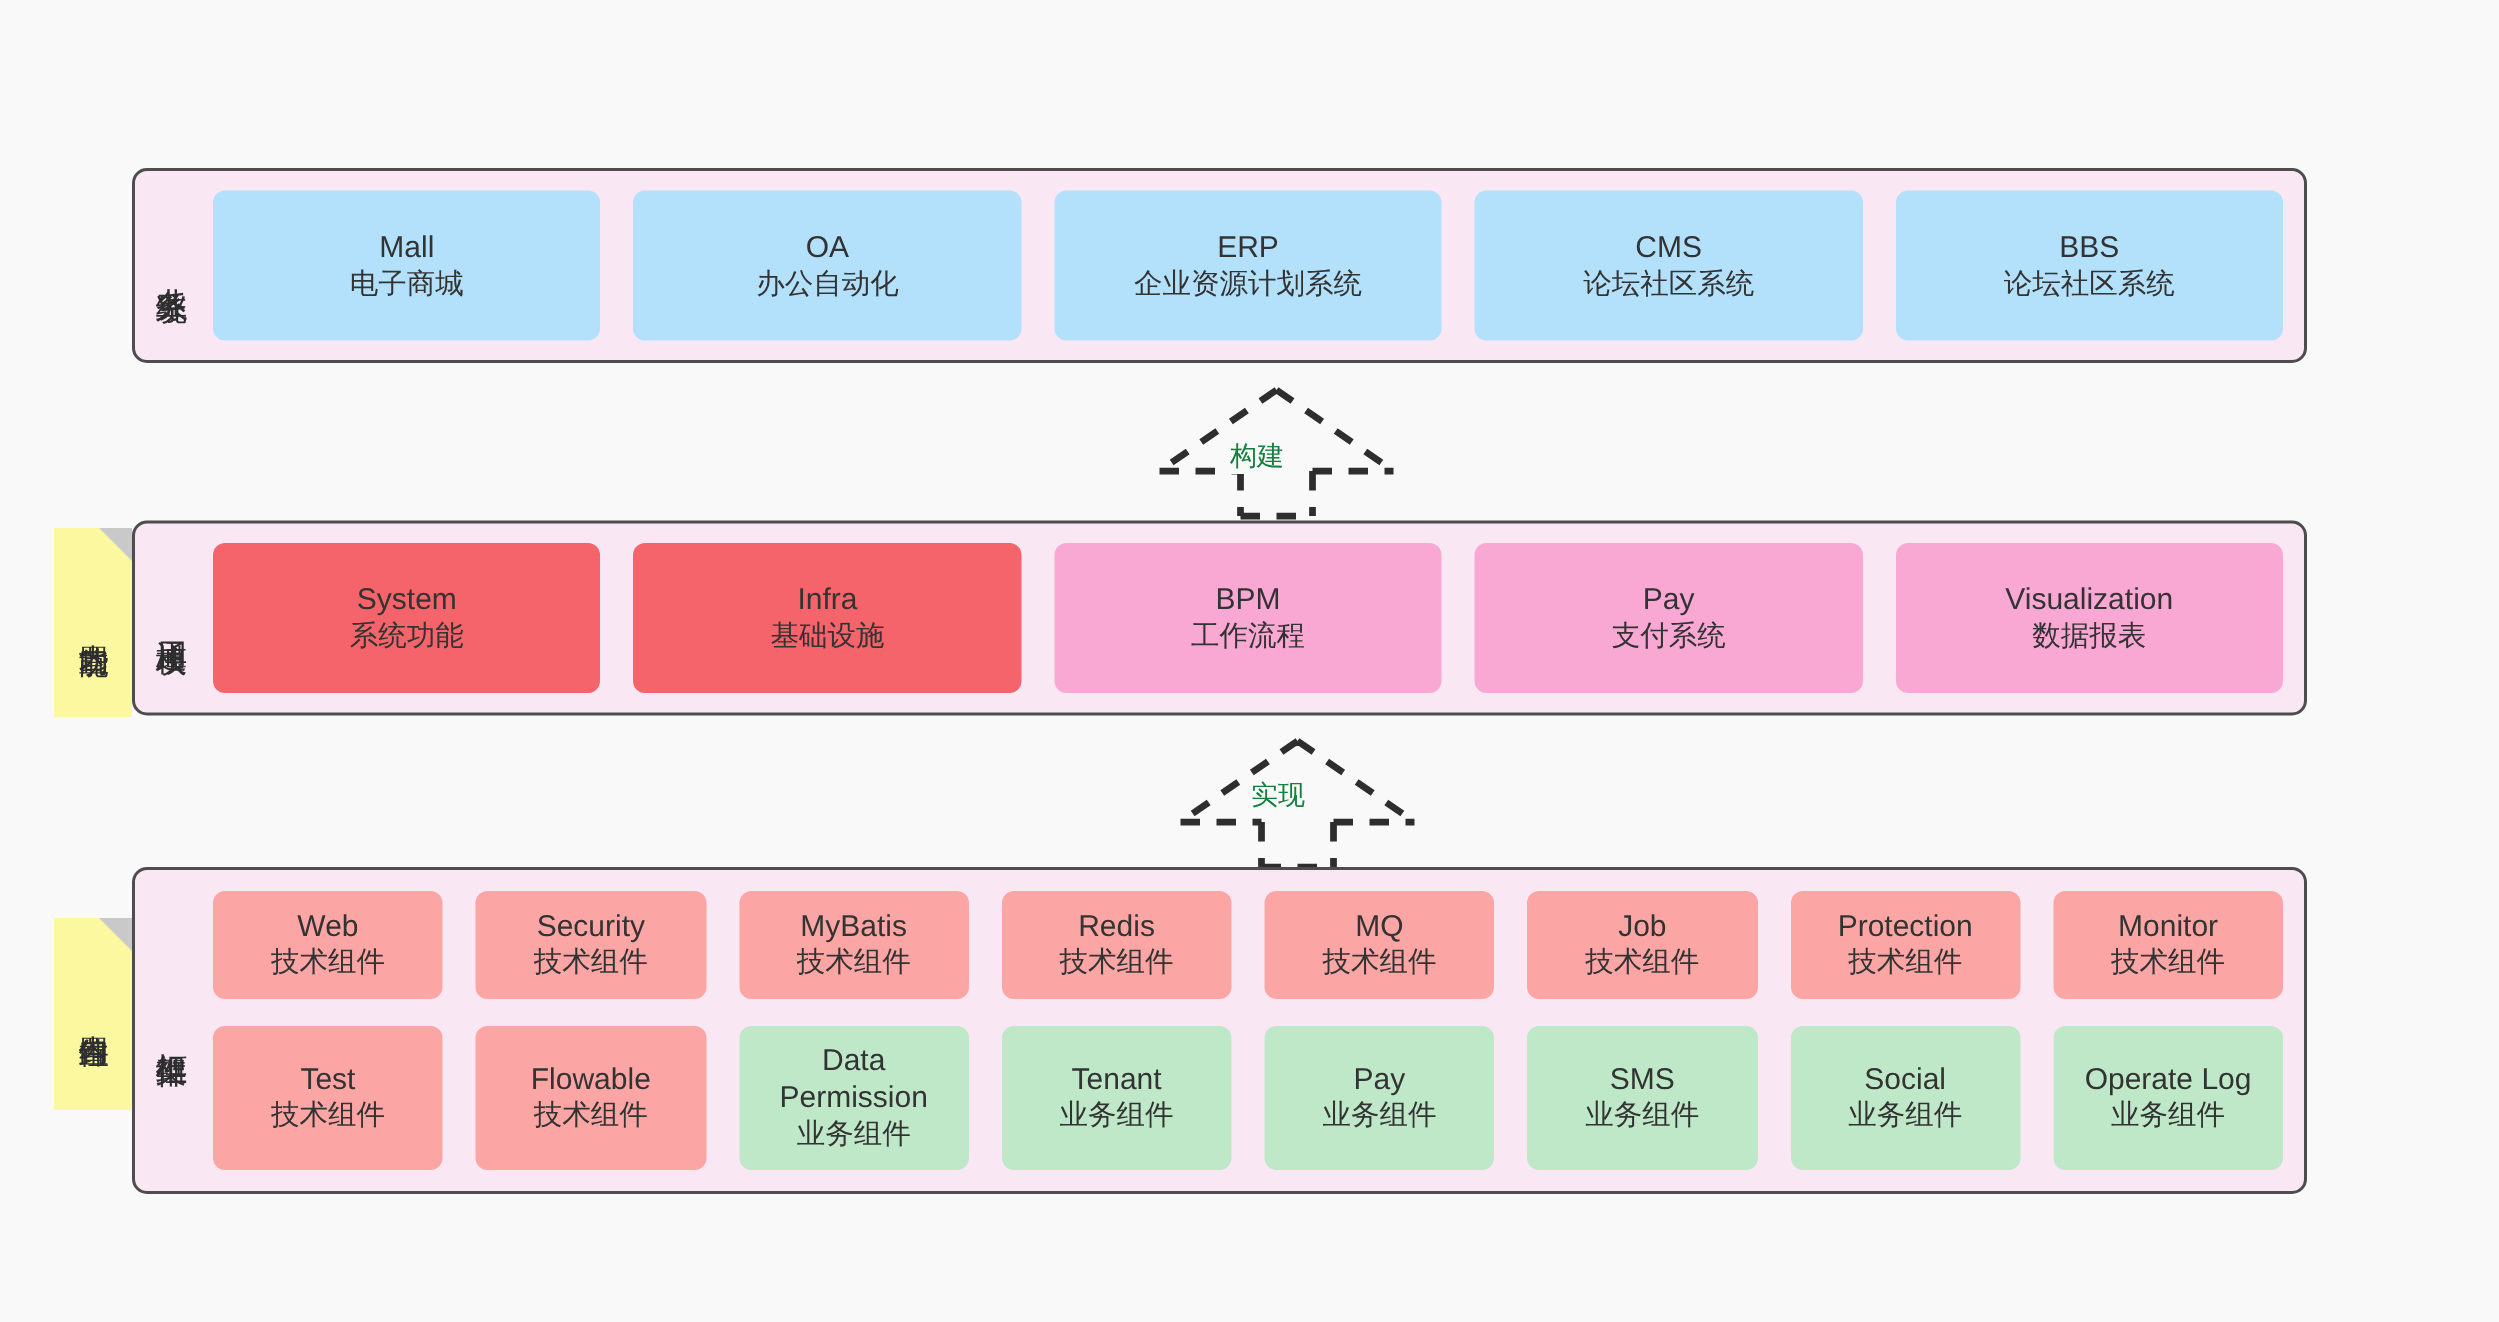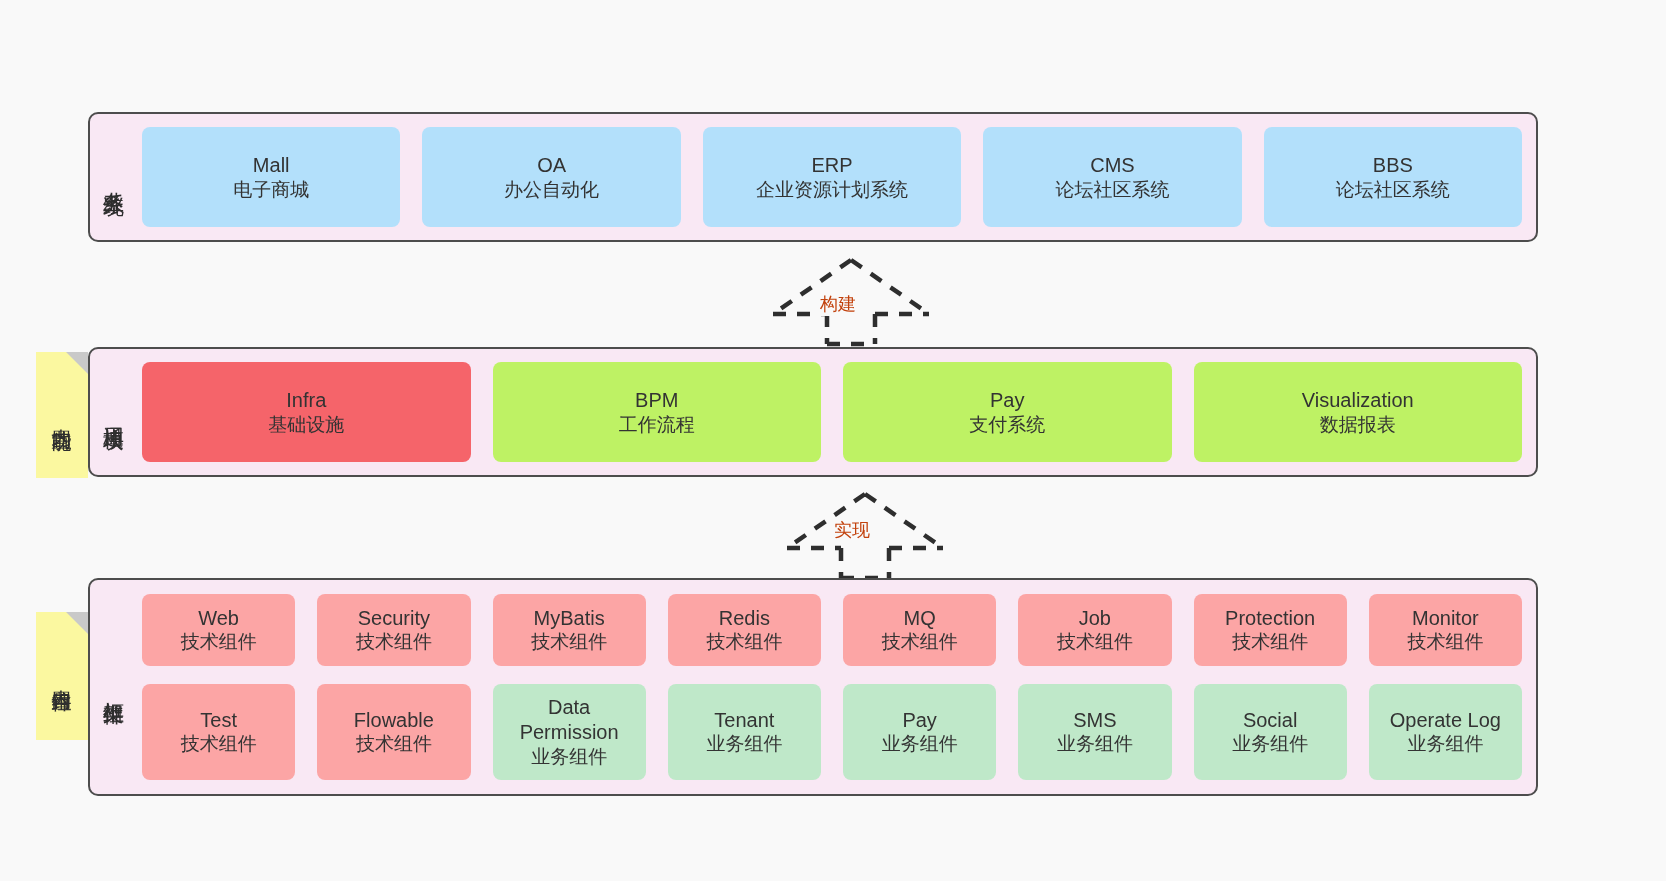--- a/index.html
+++ b/index.html
@@ -65,21 +65,21 @@
     line-height: 1.24;
     color: #333333;
     padding: 4px 6px;
   }
   .card .ttl { font-size: 20px; }
   .card .sub { font-size: 19px; }
 
   
   .c-blue       { background: #b3e0fb; }
   .c-red        { background: #f5646a; }
-  .c-pink       { background: #bef264; }
+  .c-pink       { background: #f9a8d4; }
   .c-green      { background: #fca5a5; }
   .c-lightgreen { background: #bfe8c9; }
 
   
   #layer-business { left: 88px; top: 112px; width: 1450px; height: 130px; }
   #layer-business .cards { padding: 13px 14px 13px 6px; }
 
   
   #layer-common { left: 88px; top: 347px; width: 1450px; height: 130px; }
   #layer-common .cards { padding: 13px 14px 13px 6px; }
@@ -112,21 +112,21 @@
   }
   #sticky-common    { left: 36px; top: 352px; height: 126px; }
   #sticky-framework { left: 36px; top: 612px; height: 128px; }
 
   
   .arrow { position: absolute; }
   .arrow svg { display: block; overflow: visible; }
   .arrow-label {
     position: absolute;
     font-size: 18px;
-    color: #c2410c;
+    color: #15803d;
     background: #f9f9f9;
     padding: 0 2px;
     white-space: nowrap;
   }
   #arrow-build    { left: 756px; top: 258px; width: 190px; height: 86px; }
   #arrow-build .arrow-label    { left: 62px; top: 34px; }
   #arrow-realize  { left: 770px; top: 492px; width: 190px; height: 86px; }
   #arrow-realize .arrow-label  { left: 62px; top: 26px; }
 </style>
 </head>
@@ -173,20 +173,24 @@
   <div class="sticky" id="sticky-common">
     <span class="fold"></span>
     <span>内置功能</span>
   </div>
 
   <div class="layer" id="layer-common">
     <div class="layer-title">通用模块</div>
     <div class="cards">
       <div class="card-row">
         <div class="card c-red">
+          <span class="ttl">System</span>
+          <span class="sub">系统功能</span>
+        </div>
+        <div class="card c-red">
           <span class="ttl">Infra</span>
           <span class="sub">基础设施</span>
         </div>
         <div class="card c-pink">
           <span class="ttl">BPM</span>
           <span class="sub">工作流程</span>
         </div>
         <div class="card c-pink">
           <span class="ttl">Pay</span>
           <span class="sub">支付系统</span>

